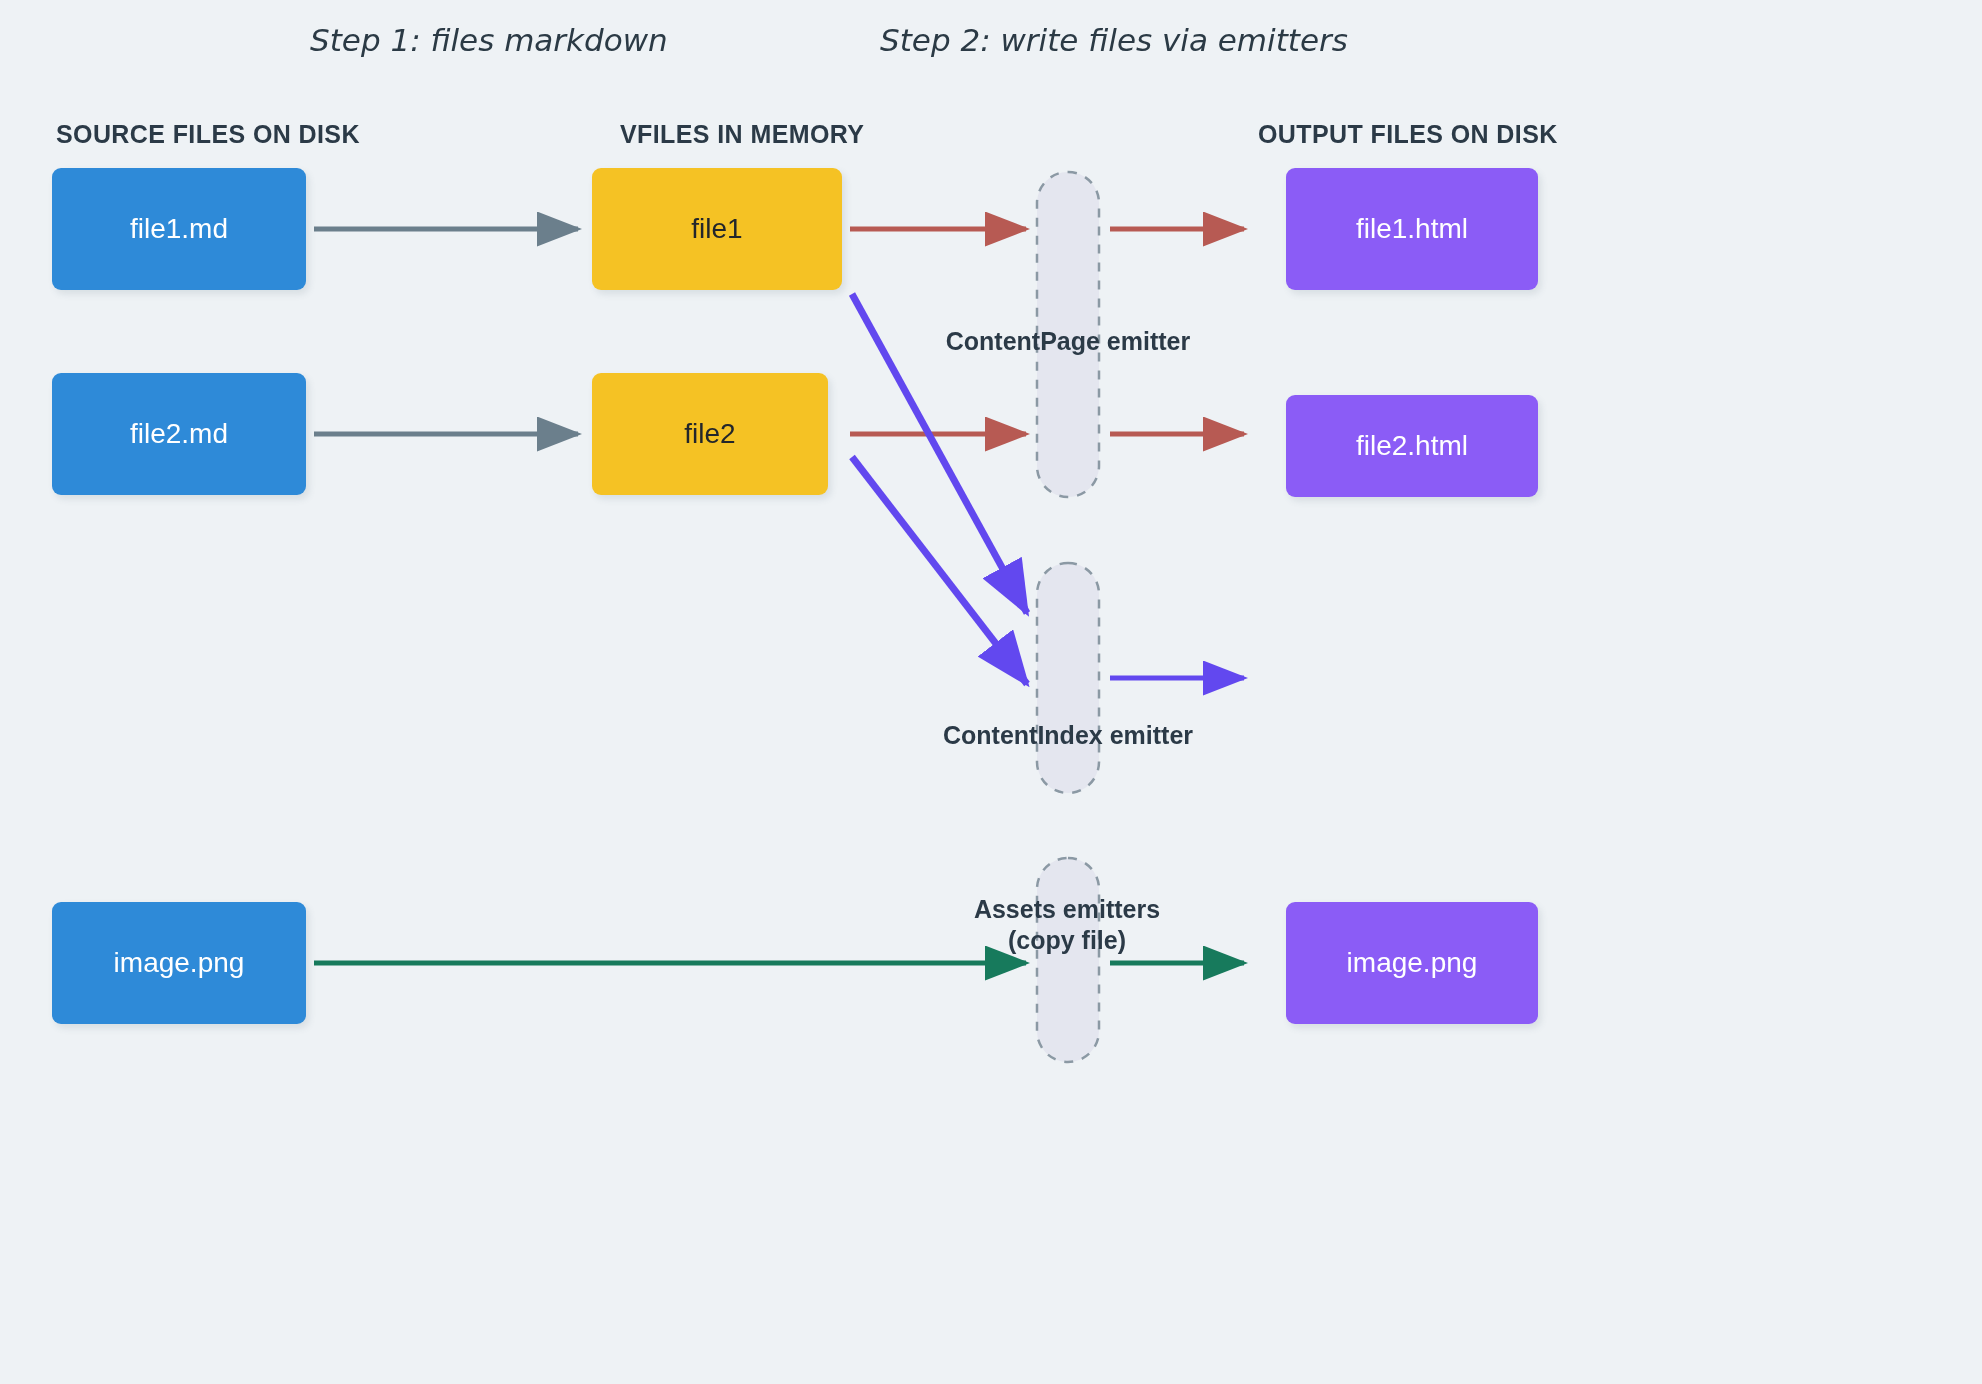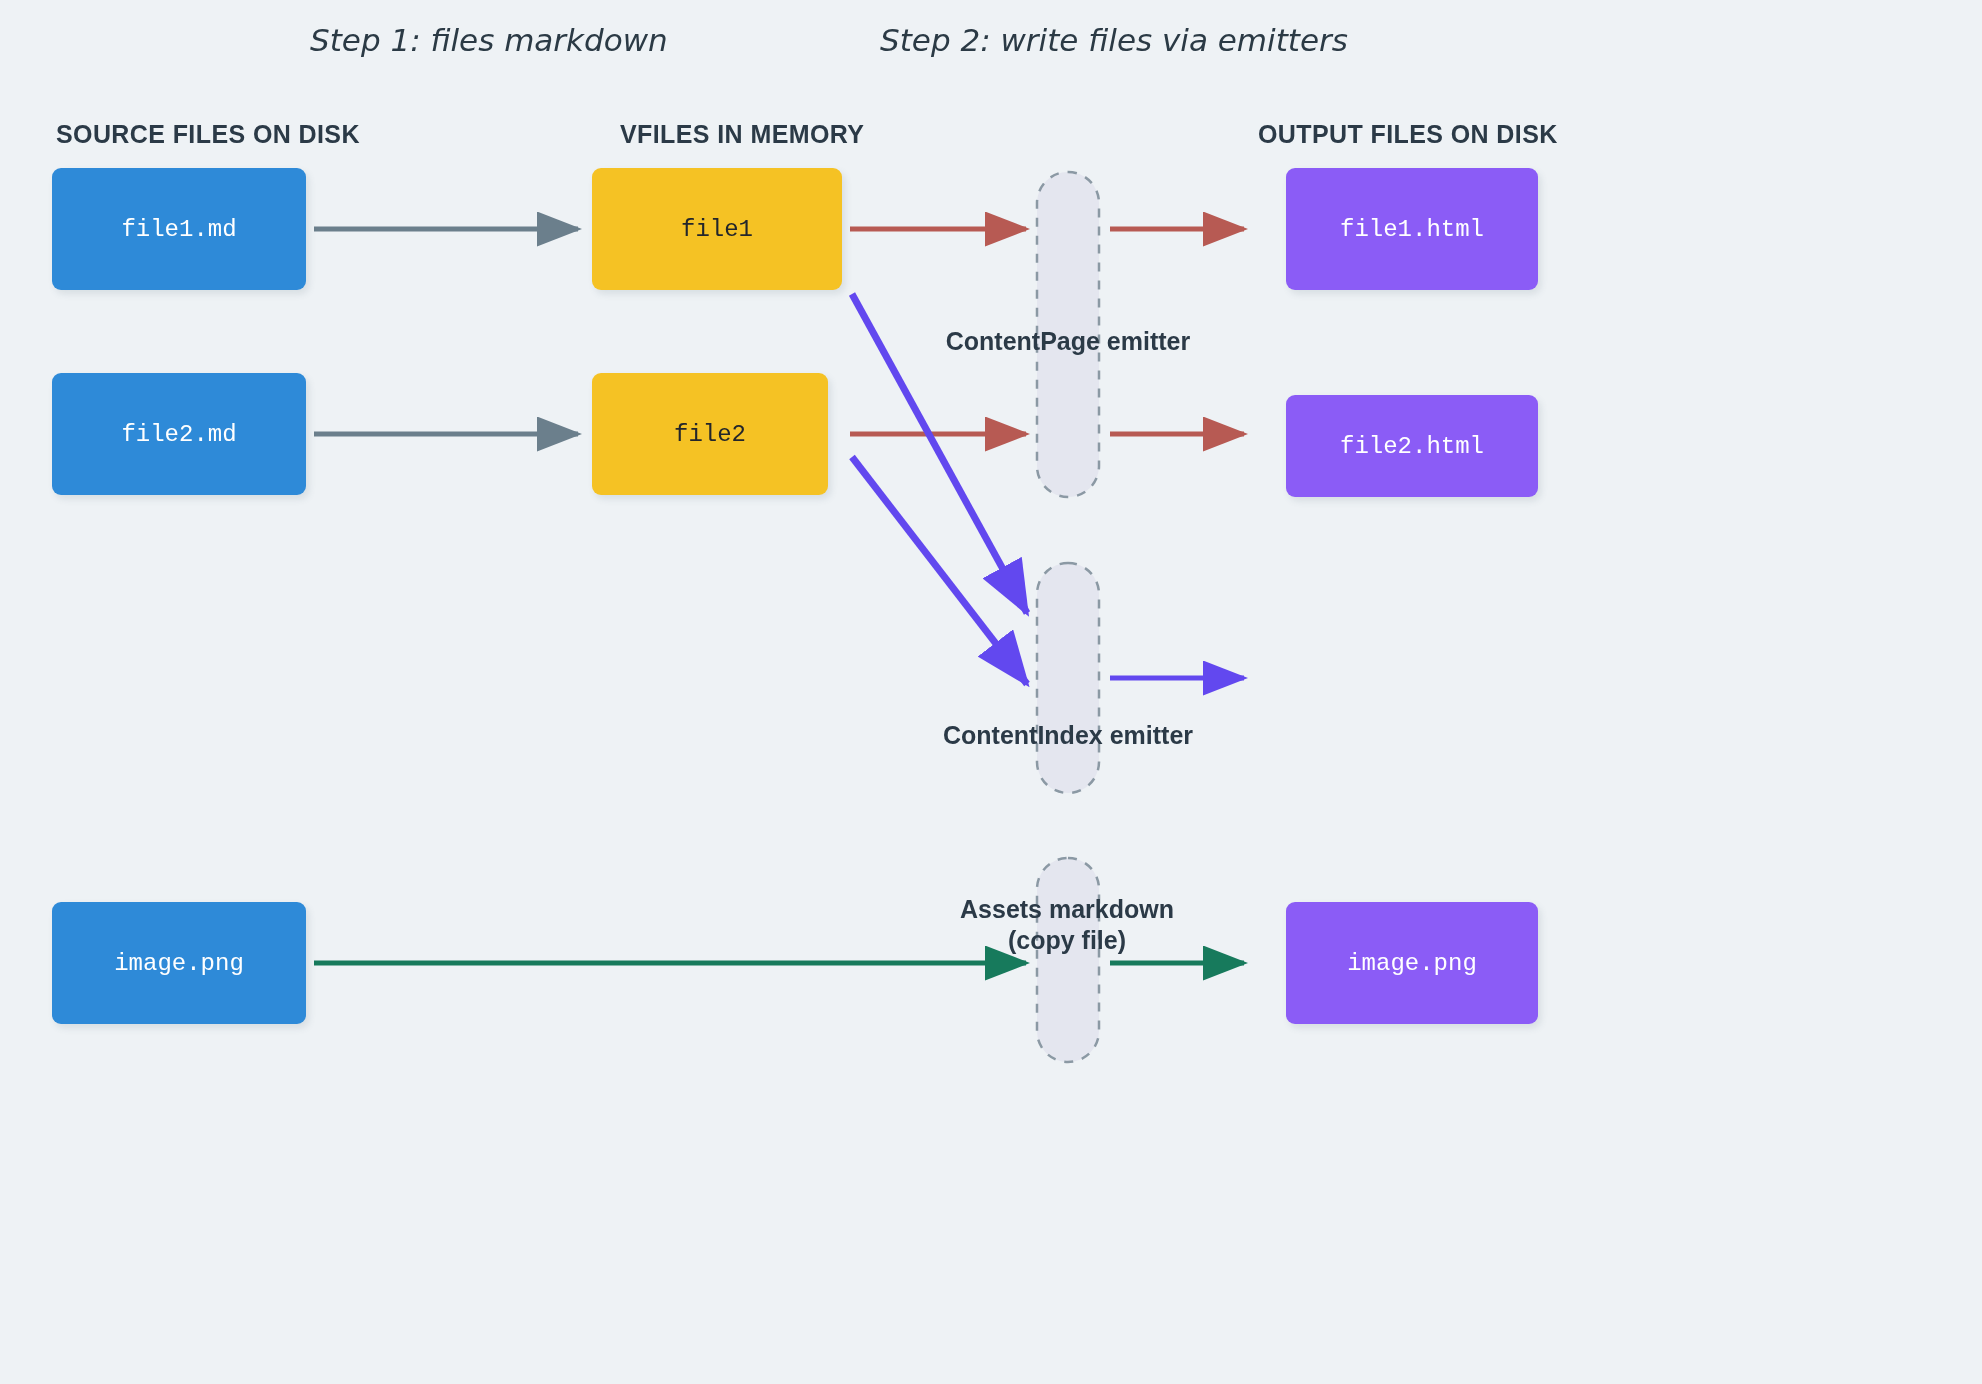--- a/index.html
+++ b/index.html
@@ -44,23 +44,23 @@
     font-family: "Liberation Sans", sans-serif;
     white-space: nowrap;
     text-transform: uppercase;
   }
   .node {
     position: absolute;
     border-radius: 9px;
     display: flex;
     align-items: center;
     justify-content: center;
-    font-size: 24px;
+    font-size: 28px;
     box-shadow: 3px 4px 7px rgba(70,90,110,0.13);
-    font-family: Liberation Mono, monospace;
+    font-family: Liberation Sans, sans-serif;
   }
   .node.src {
     background: #2e8ad8;
     color: #ffffff;
   }
   .node.vfile {
     background: #f5c224;
     color: #23262b;
   }
   .node.out {
@@ -144,17 +144,17 @@
   <div class="node vfile" style="left:592px; top:168px; width:250px; height:122px;">file1</div>
   <div class="node vfile" style="left:592px; top:373px; width:236px; height:122px;">file2</div>
 
   <div class="node out" style="left:1256px; top:168px; width:252px; height:122px;">file1.html</div>
   <div class="node out" style="left:1256px; top:395px; width:252px; height:102px;">file2.html</div>
   <div class="node out" style="left:1256px; top:902px; width:252px; height:122px;">image.png</div>
 
   <div class="emitter-label" style="left:0; top:326px; width:2136px; text-align:center;">ContentPage emitter</div>
   <div class="emitter-label" style="left:0; top:720px; width:2136px; text-align:center;">ContentIndex emitter</div>
   <div class="emitter-label" style="left:0; top:894px; width:2134px; text-align:center;">
-    <span>Assets markdown</span><br>
+    <span>Assets emitters</span><br>
     <span>(copy file)</span>
   </div>
 
 </div>
 
 </body></html>

